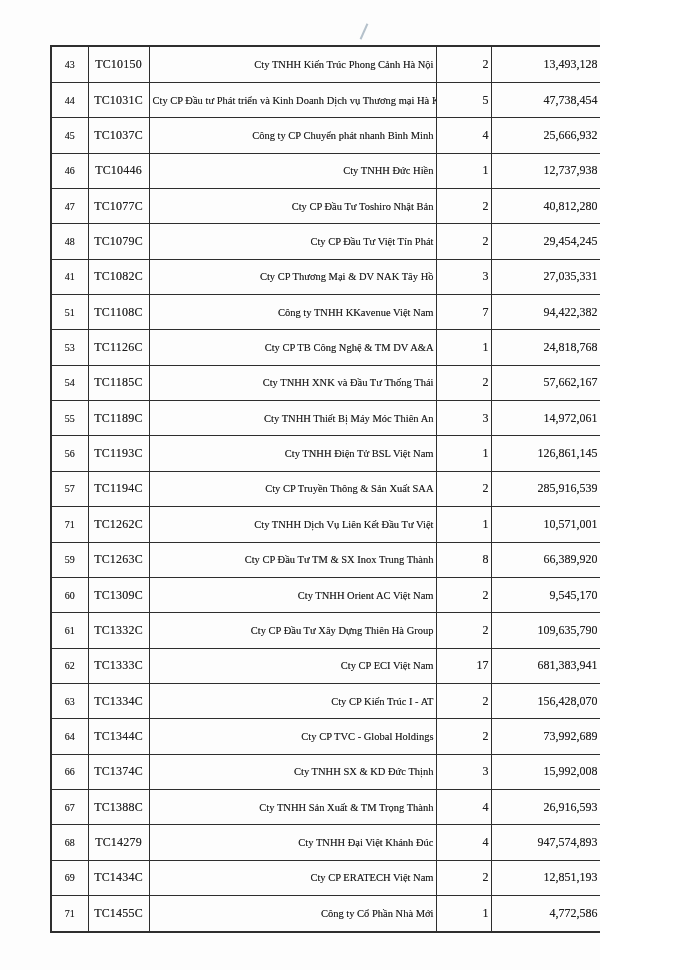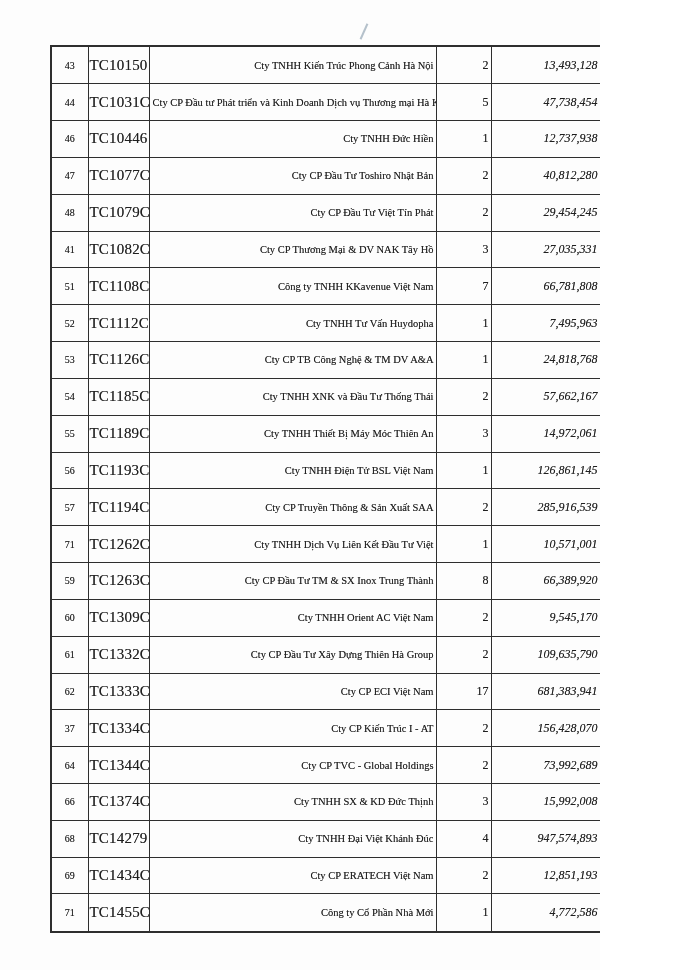--- a/index.html
+++ b/index.html
@@ -36,24 +36,24 @@
     border: 2px solid #2e2e2e;
   }
   table.data-table td {
     border: 1.5px solid #2e2e2e;
     overflow: hidden;
     white-space: nowrap;
     vertical-align: middle;
     text-shadow: 0 0 0.5px rgba(20,20,20,0.55);
   }
   td.col-no     { text-align: center; font-size: 10px; }
-  td.col-code   { text-align: center; font-size: 15px; letter-spacing: 0.2px; }
+  td.col-code   { text-align: center; font-size: 12px; letter-spacing: 0.2px; }
   td.col-name   { text-align: right;  font-size: 10.5px; padding-left: 3px; padding-right: 2px; }
   td.col-qty    { text-align: right; font-size: 12px; padding-right: 2px; }
-  td.col-amount { text-align: right; font-size: 12px; padding-right: 3px; font-style: italic; }
+  td.col-amount { text-align: right; font-size: 12px; padding-right: 3px; }
   td.col-extra  { text-align: right; font-size: 12px; padding-right: 3px; }
 </style>
 </head>
 <body>
 
 <div class="page">
   <div class="slash-mark"></div>
 
   <table class="data-table">
     <colgroup>
@@ -75,20 +75,28 @@
         </tr>
         <tr>
           <td class="col-no">44</td>
           <td class="col-code">TC1031C</td>
           <td class="col-name">Cty CP Đầu tư Phát triển và Kinh Doanh Dịch vụ Thương mại Hà Khánh</td>
           <td class="col-qty">5</td>
           <td class="col-amount">47,738,454</td>
           <td class="col-extra">3</td>
         </tr>
         <tr>
+          <td class="col-no">45</td>
+          <td class="col-code">TC1037C</td>
+          <td class="col-name">Công ty CP Chuyển phát nhanh Bình Minh</td>
+          <td class="col-qty">4</td>
+          <td class="col-amount">25,666,932</td>
+          <td class="col-extra">4</td>
+        </tr>
+        <tr>
           <td class="col-no">46</td>
           <td class="col-code">TC10446</td>
           <td class="col-name">Cty TNHH Đức Hiền</td>
           <td class="col-qty">1</td>
           <td class="col-amount">12,737,938</td>
           <td class="col-extra">5</td>
         </tr>
         <tr>
           <td class="col-no">47</td>
           <td class="col-code">TC1077C</td>
@@ -111,30 +119,22 @@
           <td class="col-name">Cty CP Thương Mại &amp; DV NAK Tây Hồ</td>
           <td class="col-qty">3</td>
           <td class="col-amount">27,035,331</td>
           <td class="col-extra">5</td>
         </tr>
         <tr>
           <td class="col-no">51</td>
           <td class="col-code">TC1108C</td>
           <td class="col-name">Công ty TNHH KKavenue Việt Nam</td>
           <td class="col-qty">7</td>
-          <td class="col-amount">66,781,808</td>
-          <td class="col-extra">3</td>
-        </tr>
-        <tr>
-          <td class="col-no">52</td>
-          <td class="col-code">TC1112C</td>
-          <td class="col-name">Cty TNHH Tư Vấn Huydopha</td>
-          <td class="col-qty">1</td>
-          <td class="col-amount">7,495,963</td>
-          <td class="col-extra">4</td>
+          <td class="col-amount">94,422,382</td>
+          <td class="col-extra">3</td>
         </tr>
         <tr>
           <td class="col-no">53</td>
           <td class="col-code">TC1126C</td>
           <td class="col-name">Cty CP TB Công Nghệ &amp; TM DV A&amp;A</td>
           <td class="col-qty">1</td>
           <td class="col-amount">24,818,768</td>
           <td class="col-extra">15</td>
         </tr>
         <tr>
@@ -203,21 +203,21 @@
         </tr>
         <tr>
           <td class="col-no">62</td>
           <td class="col-code">TC1333C</td>
           <td class="col-name">Cty CP ECI Việt Nam</td>
           <td class="col-qty">17</td>
           <td class="col-amount">681,383,941</td>
           <td class="col-extra">34</td>
         </tr>
         <tr>
-          <td class="col-no">37</td>
+          <td class="col-no">63</td>
           <td class="col-code">TC1334C</td>
           <td class="col-name">Cty CP Kiến Trúc I - AT</td>
           <td class="col-qty">2</td>
           <td class="col-amount">156,428,070</td>
           <td class="col-extra">42</td>
         </tr>
         <tr>
           <td class="col-no">64</td>
           <td class="col-code">TC1344C</td>
           <td class="col-name">Cty CP TVC - Global Holdings</td>
@@ -225,20 +225,28 @@
           <td class="col-amount">73,992,689</td>
           <td class="col-extra">13</td>
         </tr>
         <tr>
           <td class="col-no">66</td>
           <td class="col-code">TC1374C</td>
           <td class="col-name">Cty TNHH SX &amp; KD Đức Thịnh</td>
           <td class="col-qty">3</td>
           <td class="col-amount">15,992,008</td>
           <td class="col-extra">3</td>
+        </tr>
+        <tr>
+          <td class="col-no">67</td>
+          <td class="col-code">TC1388C</td>
+          <td class="col-name">Cty TNHH Sản Xuất &amp; TM Trọng Thành</td>
+          <td class="col-qty">4</td>
+          <td class="col-amount">26,916,593</td>
+          <td class="col-extra">4</td>
         </tr>
         <tr>
           <td class="col-no">68</td>
           <td class="col-code">TC14279</td>
           <td class="col-name">Cty TNHH Đại Việt Khánh Đúc</td>
           <td class="col-qty">4</td>
           <td class="col-amount">947,574,893</td>
           <td class="col-extra">61</td>
         </tr>
         <tr>

